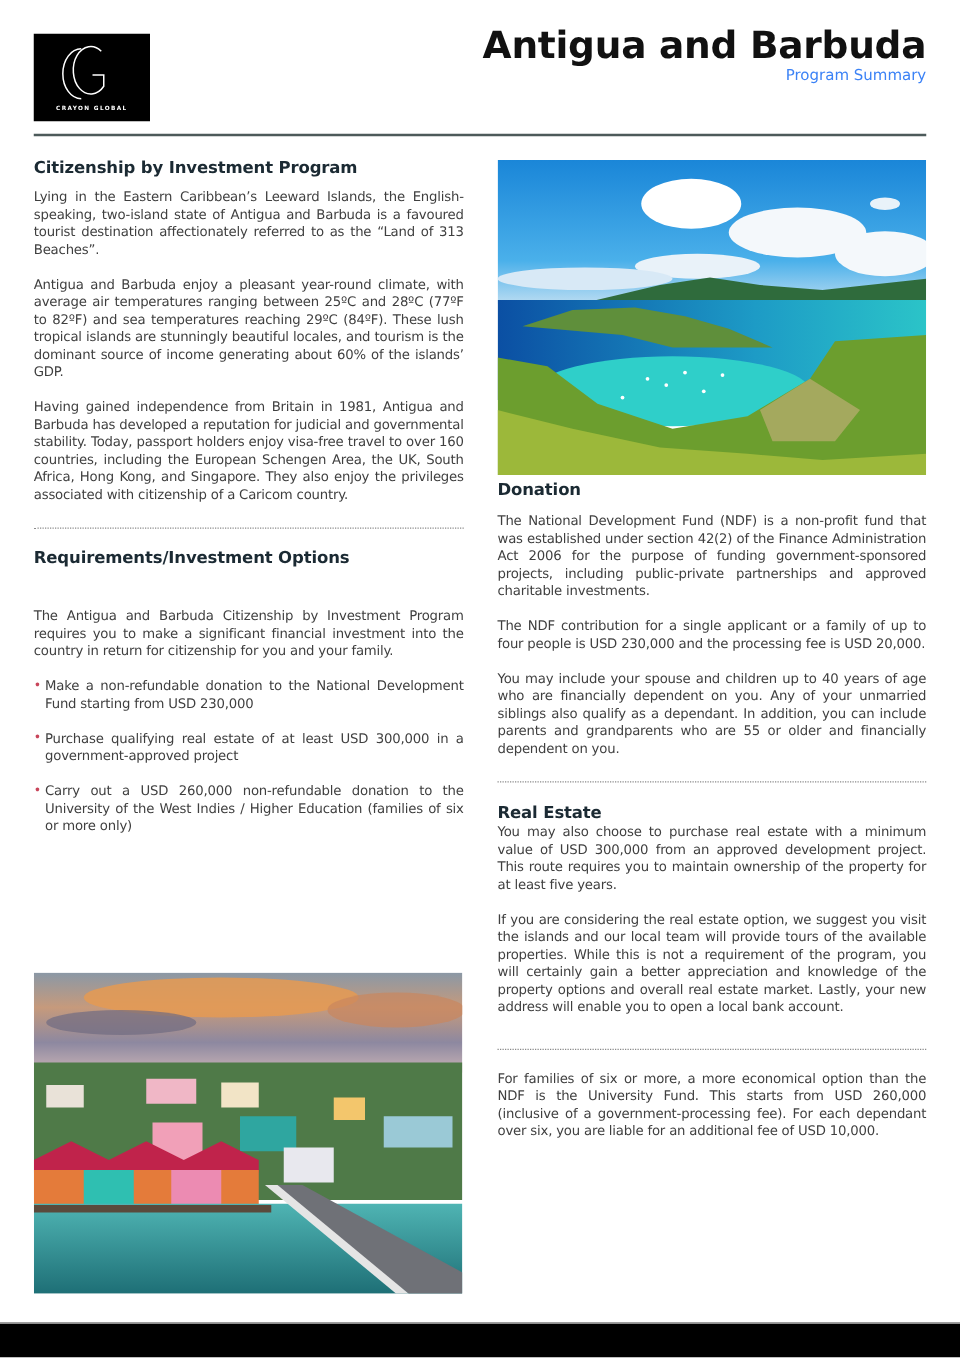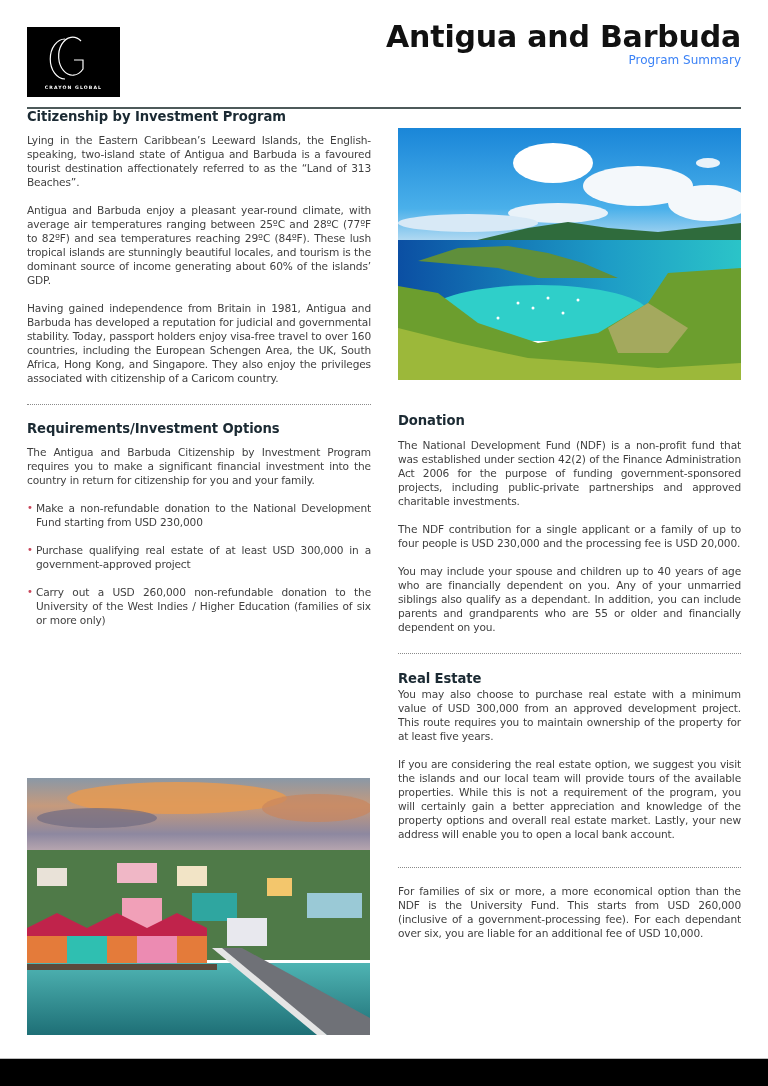--- a/index.html
+++ b/index.html
@@ -10,21 +10,21 @@
   .logo svg { position: absolute; left: 0; top: 0; }
   .logo-text { position: absolute; left: 0; width: 100%; bottom: 7px; text-align: center; color: #fff; font-size: 4.6px; font-weight: bold; letter-spacing: 1.1px; font-family: "DejaVu Sans", sans-serif; }
 
   .title-block { position: absolute; right: 27px; top: 24px; text-align: right; }
   .title { font-size: 30px; font-weight: bold; color: #111; line-height: 26px; letter-spacing: -0.2px; }
   .subtitle { font-size: 12px; color: #3b82f6; line-height: 20px; }
 
   .header-rule { position: absolute; left: 27px; top: 107px; width: 714px; height: 2px; background: #4d5a5a; }
 
   .col { position: absolute; }
-  .col-left { left: 27px; top: 108px; width: 344px; }
+  .col-left { left: 27px; top: 126px; width: 344px; }
   .col-right { left: 398px; top: 128px; width: 343px; }
 
   h2 { font-size: 13.2px; font-weight: bold; color: #1b2a33; line-height: 17px; letter-spacing: -0.1px; }
   p, li { font-size: 10.6px; line-height: 14px; color: #3f3f3f; text-align: justify; letter-spacing: -0.15px; }
 
   .divider { height: 0; border-top: 1px dotted #8a8a8a; }
 
   ul { list-style: none; }
   li { position: relative; padding-left: 9px; }
   li .bullet { position: absolute; left: 0; top: 0; color: #c8455a; font-size: 10px; }
@@ -56,21 +56,21 @@
     <h2>Citizenship by Investment Program</h2>
     <p style="margin-top:8px">Lying in the Eastern Caribbean’s Leeward Islands, the English-speaking, two-island state of Antigua and Barbuda is a favoured tourist destination affectionately referred to as the “Land of 313 Beaches”.</p>
     <p style="margin-top:14px">Antigua and Barbuda enjoy a pleasant year-round climate, with average air temperatures ranging between 25ºC and 28ºC (77ºF to 82ºF) and sea temperatures reaching 29ºC (84ºF). These lush tropical islands are stunningly beautiful locales, and tourism is the dominant source of income generating about 60% of the islands’ GDP.</p>
     <p style="margin-top:14px">Having gained independence from Britain in 1981, Antigua and Barbuda has developed a reputation for judicial and governmental stability. Today, passport holders enjoy visa-free travel to over 160 countries, including the European Schengen Area, the UK, South Africa, Hong Kong, and Singapore. They also enjoy the privileges associated with citizenship of a Caricom country.</p>
   </section>
 
   <div class="divider" style="margin-top:19px"></div>
 
   <section style="margin-top:15px">
     <h2>Requirements/Investment Options</h2>
-    <p style="margin-top:8px">The Antigua and Barbuda Citizenship by Investment Program requires you to make a significant financial investment into the country in return for citizenship for you and your family.</p>
+    <p style="margin-top:31px">The Antigua and Barbuda Citizenship by Investment Program requires you to make a significant financial investment into the country in return for citizenship for you and your family.</p>
     <ul style="margin-top:14px">
       <li><span class="bullet">•</span><span>Make a non-refundable donation to the National Development Fund starting from USD 230,000</span></li>
       <li style="margin-top:14px"><span class="bullet">•</span><span>Purchase qualifying real estate of at least USD 300,000 in a government-approved project</span></li>
       <li style="margin-top:14px"><span class="bullet">•</span><span>Carry out a USD 260,000 non-refundable donation to the University of the West Indies / Higher Education (families of six or more only)</span></li>
     </ul>
   </section>
 </div>
 
 <div class="photo" style="position:absolute; left:27px; top:778px; width:343px; height:257px;">
   <svg width="343" height="257" viewBox="0 0 343 257" preserveAspectRatio="none">
@@ -141,21 +141,21 @@
       <polygon points="210,200 250,175 290,200 270,225 220,225" fill="#c9b07e" opacity="0.6"></polygon>
       <circle cx="120" cy="175" r="1.5" fill="#fff"></circle>
         <circle cx="135" cy="180" r="1.5" fill="#fff"></circle>
       <circle cx="150" cy="170" r="1.5" fill="#fff"></circle>
         <circle cx="165" cy="185" r="1.5" fill="#fff"></circle>
       <circle cx="180" cy="172" r="1.5" fill="#fff"></circle>
         <circle cx="100" cy="190" r="1.5" fill="#fff"></circle>
     </svg>
   </div>
 
-  <section style="margin-top:32px">
+  <section style="margin-top:4px">
     <h2>Donation</h2>
     <p style="margin-top:9px">The National Development Fund (NDF) is a non-profit fund that was established under section 42(2) of the Finance Administration Act 2006 for the purpose of funding government-sponsored projects, including public-private partnerships and approved charitable investments.</p>
     <p style="margin-top:14px">The NDF contribution for a single applicant or a family of up to four people is USD 230,000 and the processing fee is USD 20,000.</p>
     <p style="margin-top:14px">You may include your spouse and children up to 40 years of age who are financially dependent on you. Any of your unmarried siblings also qualify as a dependant. In addition, you can include parents and grandparents who are 55 or older and financially dependent on you.</p>
   </section>
 
   <div class="divider" style="margin-top:19px"></div>
 
   <section style="margin-top:16px">
     <h2>Real Estate</h2>

